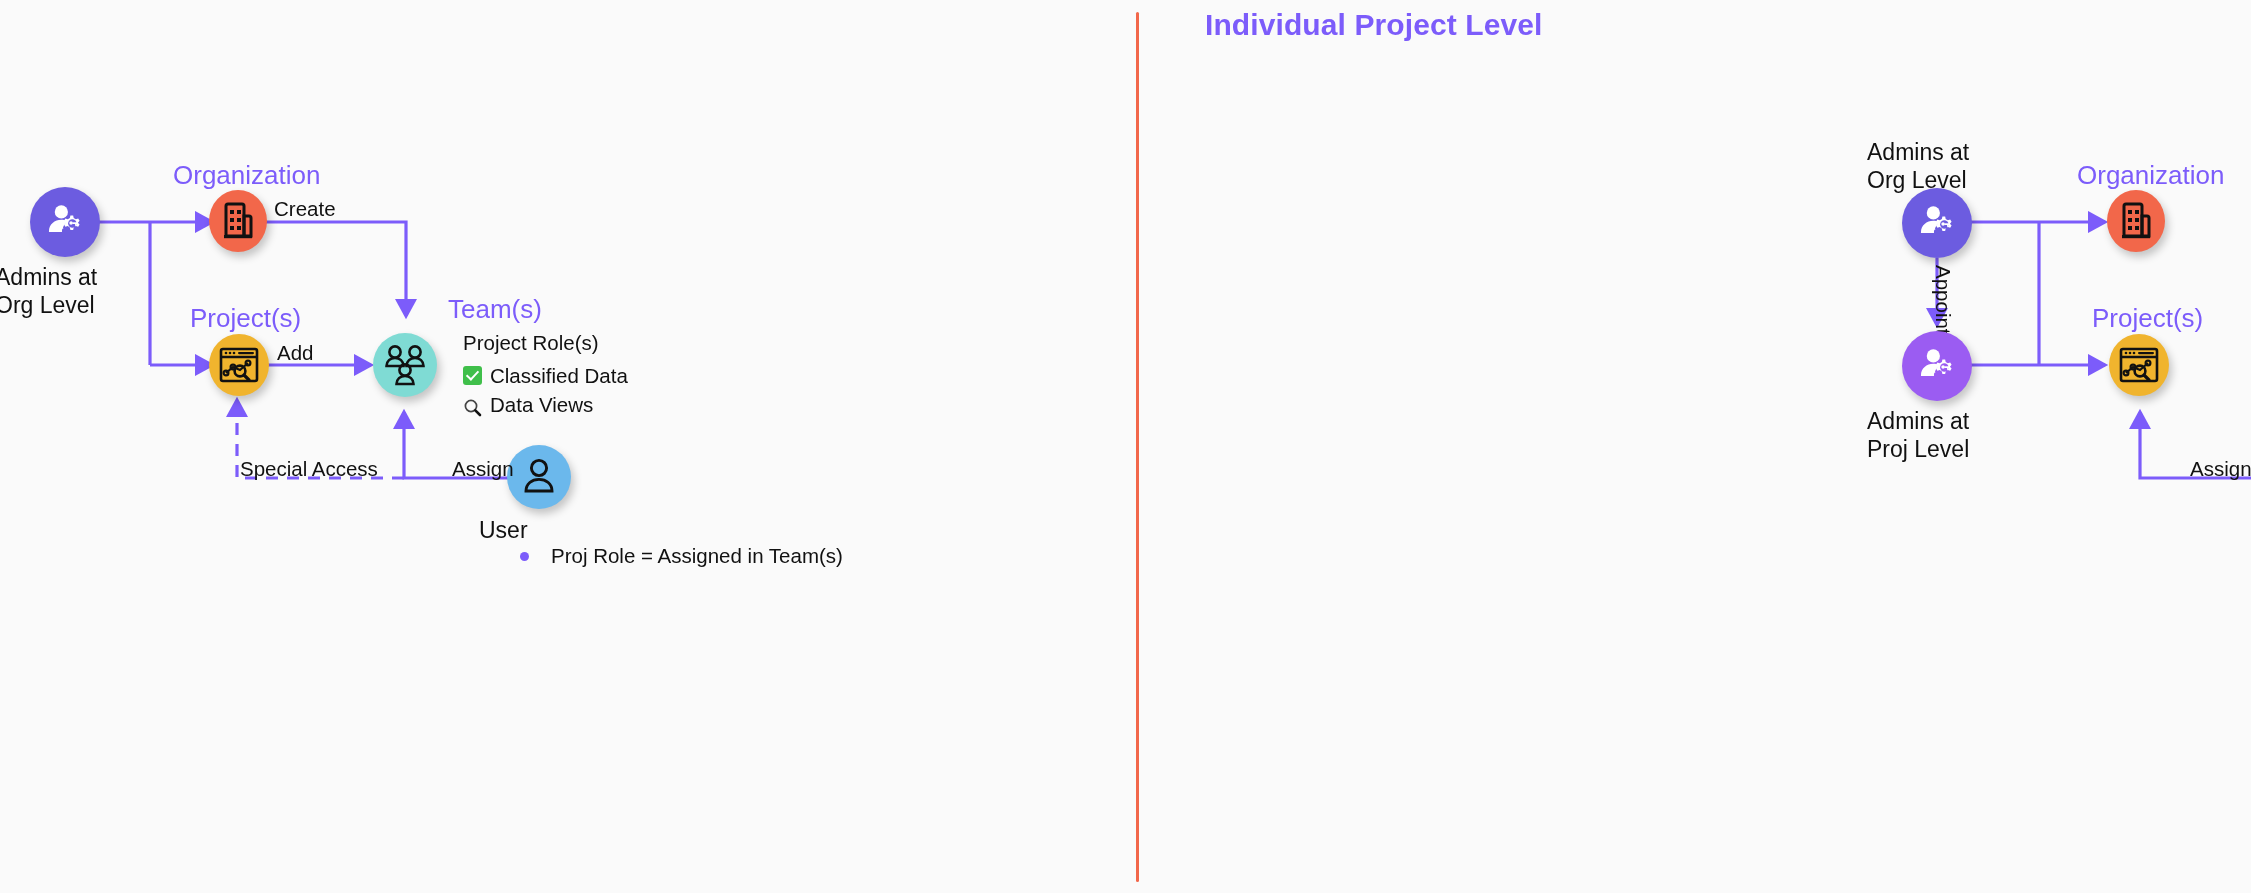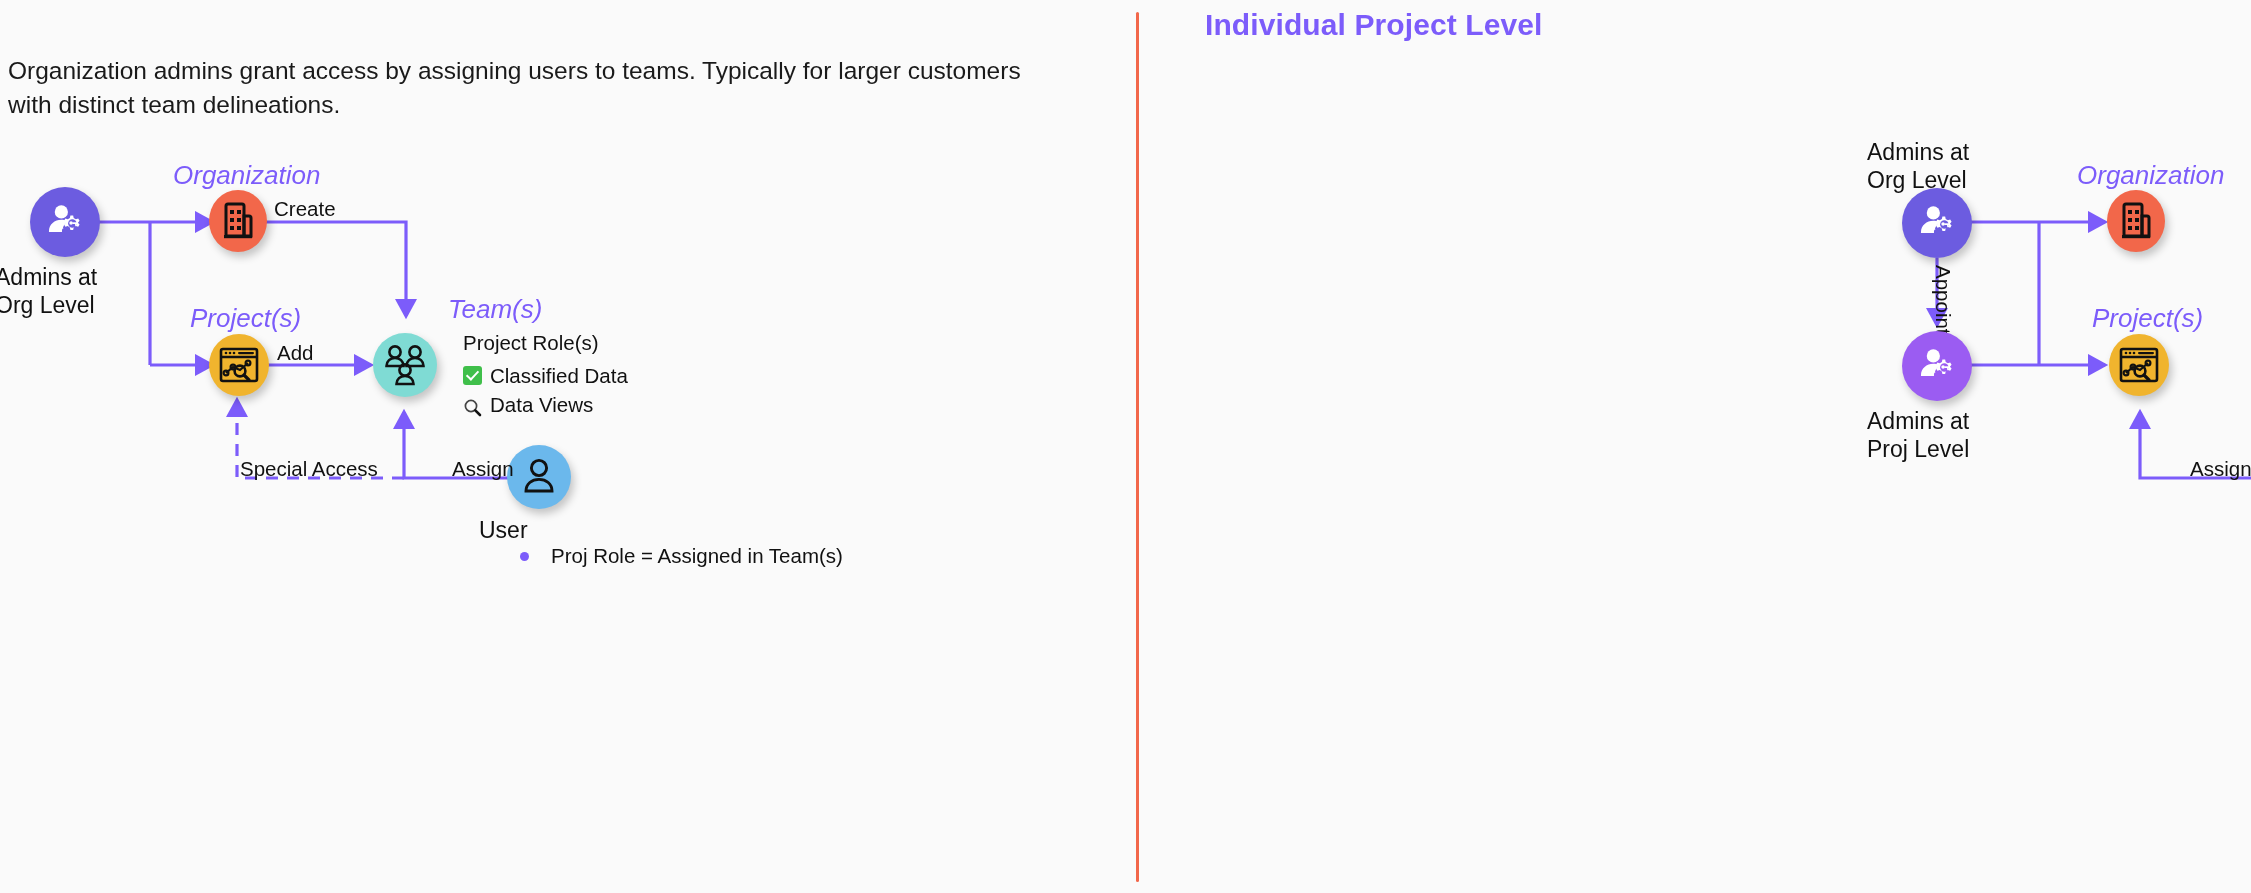--- a/index.html
+++ b/index.html
@@ -13,41 +13,40 @@
   .ptitle{position:absolute;font-size:30px;font-weight:bold;color:#7C5CFA;
           letter-spacing:.1px;white-space:nowrap;}
   .pdesc{position:absolute;font-size:24.5px;line-height:34px;color:#1a1a1a;}
   .canvas{position:absolute;left:0;top:0;width:100%;height:100%;}
   svg.wires{position:absolute;left:0;top:0;overflow:visible;}
   .node{position:absolute;border-radius:50%;display:flex;align-items:center;
         justify-content:center;box-shadow:3px 5px 9px rgba(0,0,0,.22);}
   .node svg{display:block;}
   .nlabel{position:absolute;font-size:23px;line-height:28px;color:#111;
           text-align:left;white-space:pre;}
-  .ntitle{position:absolute;font-size:26px;color:#7C5CFA;white-space:nowrap;font-style:italic;}
+  .ntitle{position:absolute;font-size:26px;color:#7C5CFA;white-space:nowrap;}
   .elabel{position:absolute;font-size:20.5px;color:#111;white-space:nowrap;background:transparent;}
   .elabel.rot{transform:rotate(90deg);transform-origin:left top;}
   .roles{position:absolute;font-size:20.5px;line-height:29px;color:#111;white-space:nowrap;}
   .roles .rrow{display:flex;align-items:center;gap:8px;}
   .roles .rhead{margin-bottom:4px;}
   .chk{display:inline-block;width:19px;height:19px;border-radius:3px;background:#3FBF4A;
        position:relative;flex:0 0 auto;}
   .chk:after{content:"";position:absolute;left:5.5px;top:2px;width:5px;height:10px;
              border:solid #fff;border-width:0 2.6px 2.6px 0;transform:rotate(43deg);}
   .mag{flex:0 0 auto;width:19px;height:19px;}
   .bullets{position:absolute;font-size:20.5px;line-height:30px;color:#111;white-space:nowrap;}
   .bullets .brow{display:flex;align-items:center;}
   .dot{width:9px;height:9px;border-radius:50%;background:#7C5CFA;margin-right:22px;flex:0 0 auto;}
 </style>
 </head>
 <body>
 
 <section class="panel" id="panel-left">
 
-  <div class="pdesc" style="left:8px;top:54px;width:1060px;">Organization admins grant access by assigning users to teams. Typically for larger customers with distinct team delineations.</div>
 
   <div class="canvas">
 
     <svg class="wires" width="1137" height="893">
       <defs>
         <marker id="ahL" markerWidth="7" markerHeight="7" refX="5.4" refY="3.5" orient="auto" markerUnits="strokeWidth">
           <path d="M0,0 L6.4,3.5 L0,7 z" fill="#7C5CFA"></path>
         </marker>
       </defs>
       <g fill="none" stroke="#7C5CFA" stroke-width="3.2">

